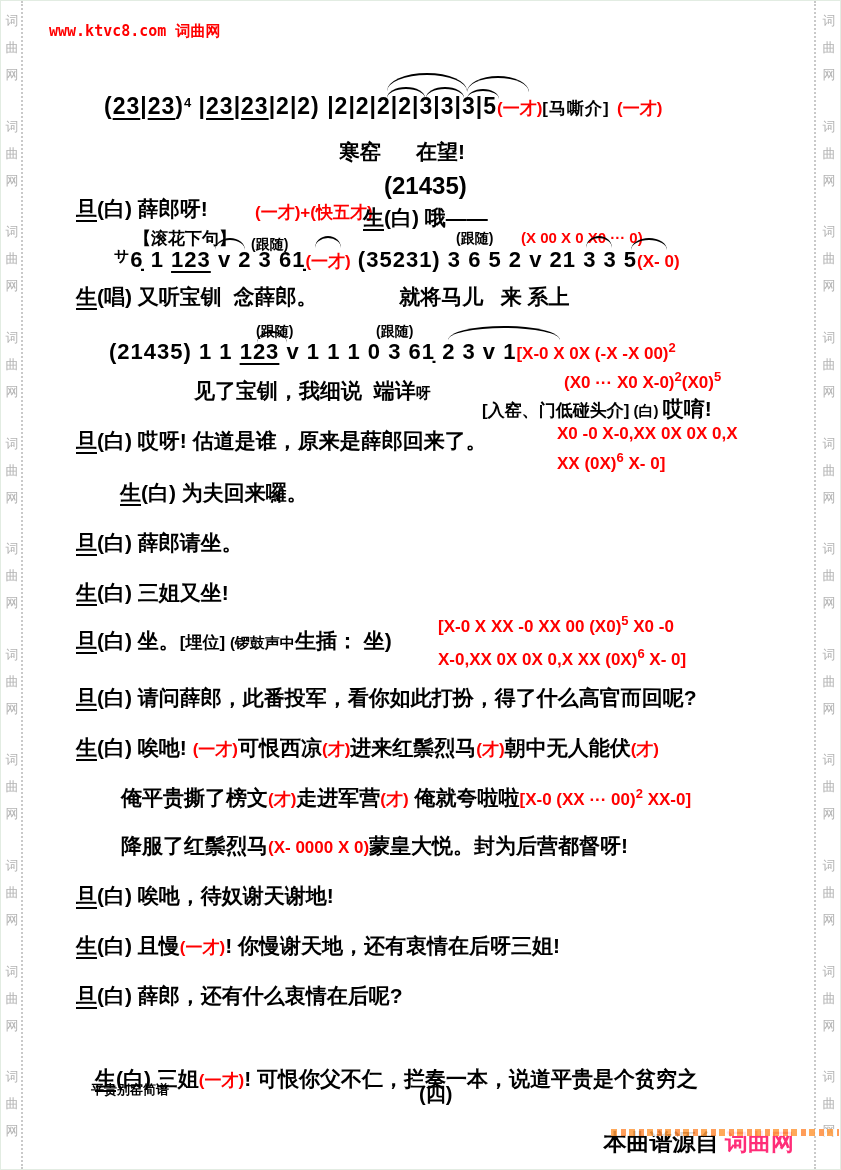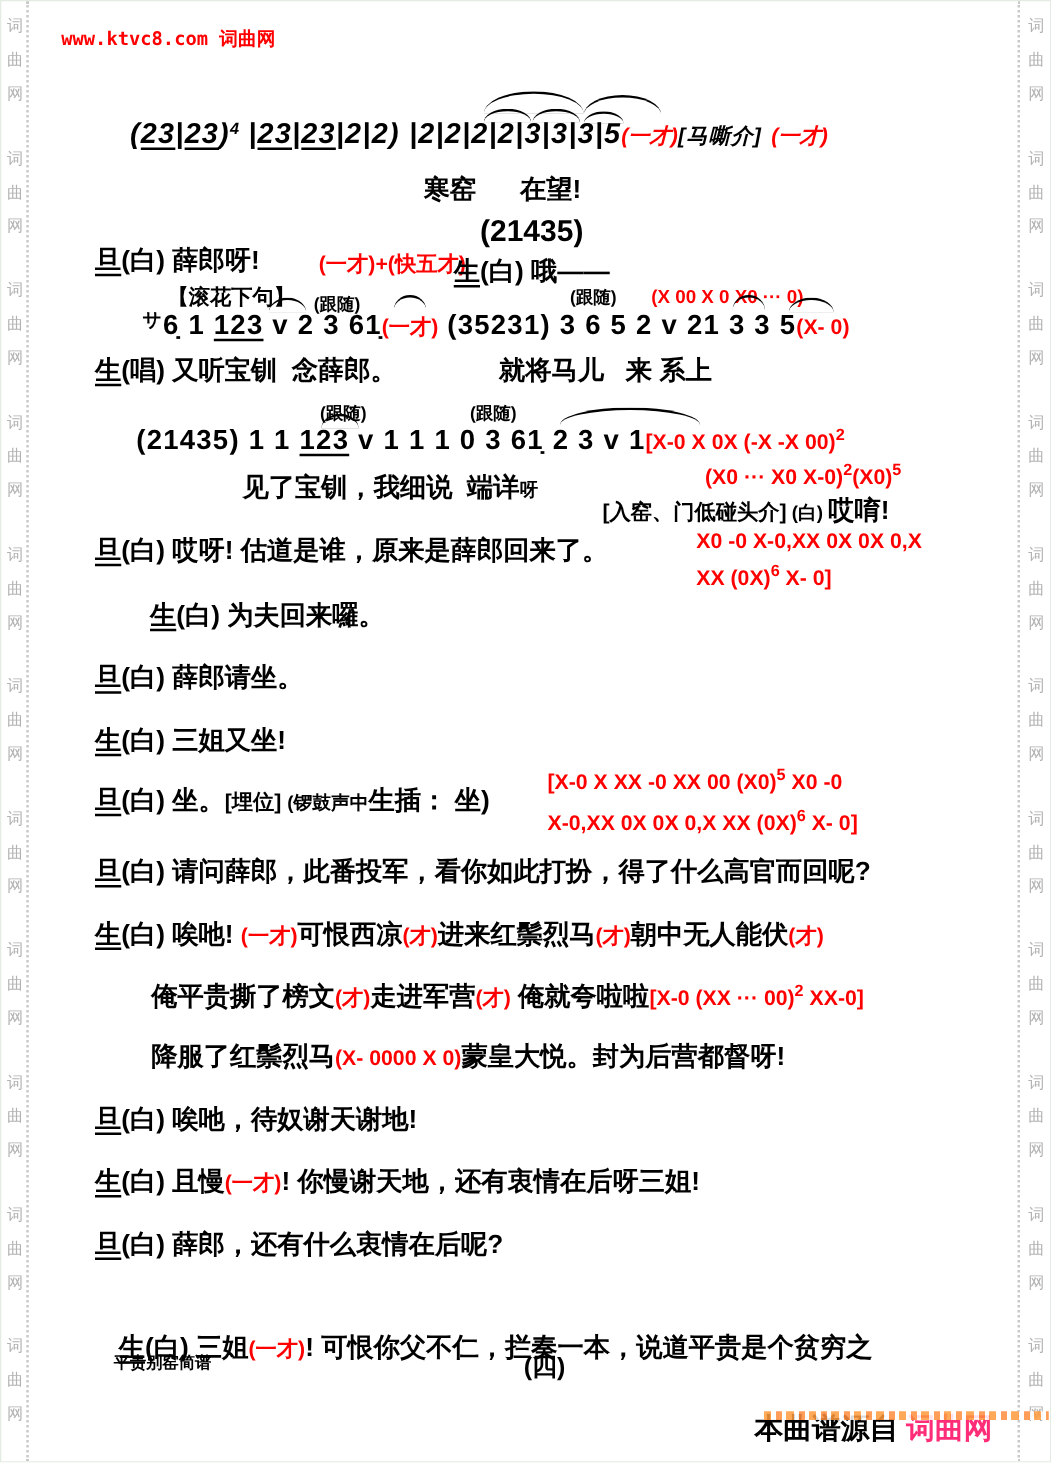--- a/index.html
+++ b/index.html
@@ -32,21 +32,21 @@
 
   .line{
     position:absolute;
     white-space:pre;
     font-weight:bold;
     font-size:21px;
     color:#000000;
     line-height:1.15;
   }
   .hdr{font-family:"DejaVu Sans Mono","Liberation Mono",monospace;font-size:15px;color:#ff0000;font-weight:bold;}
-  .mus{font-size:23px;letter-spacing:1px;font-style:italic;}
+  .mus{font-size:23px;letter-spacing:1px;}
   .mus2{font-size:22px;letter-spacing:1px;}
   .r{color:#ff0000;}
   .u{text-decoration:underline;text-underline-offset:4px;}
   .ann{font-size:17px;letter-spacing:0;}
   .ann15{font-size:15px;letter-spacing:0;}
   .s14{font-size:14px;}
   .s15{font-size:15px;}
   .b17{font-size:17px;}
   .sup{font-size:13px;vertical-align:7px;letter-spacing:0;}
   .presym{font-size:15px;vertical-align:6px;}

